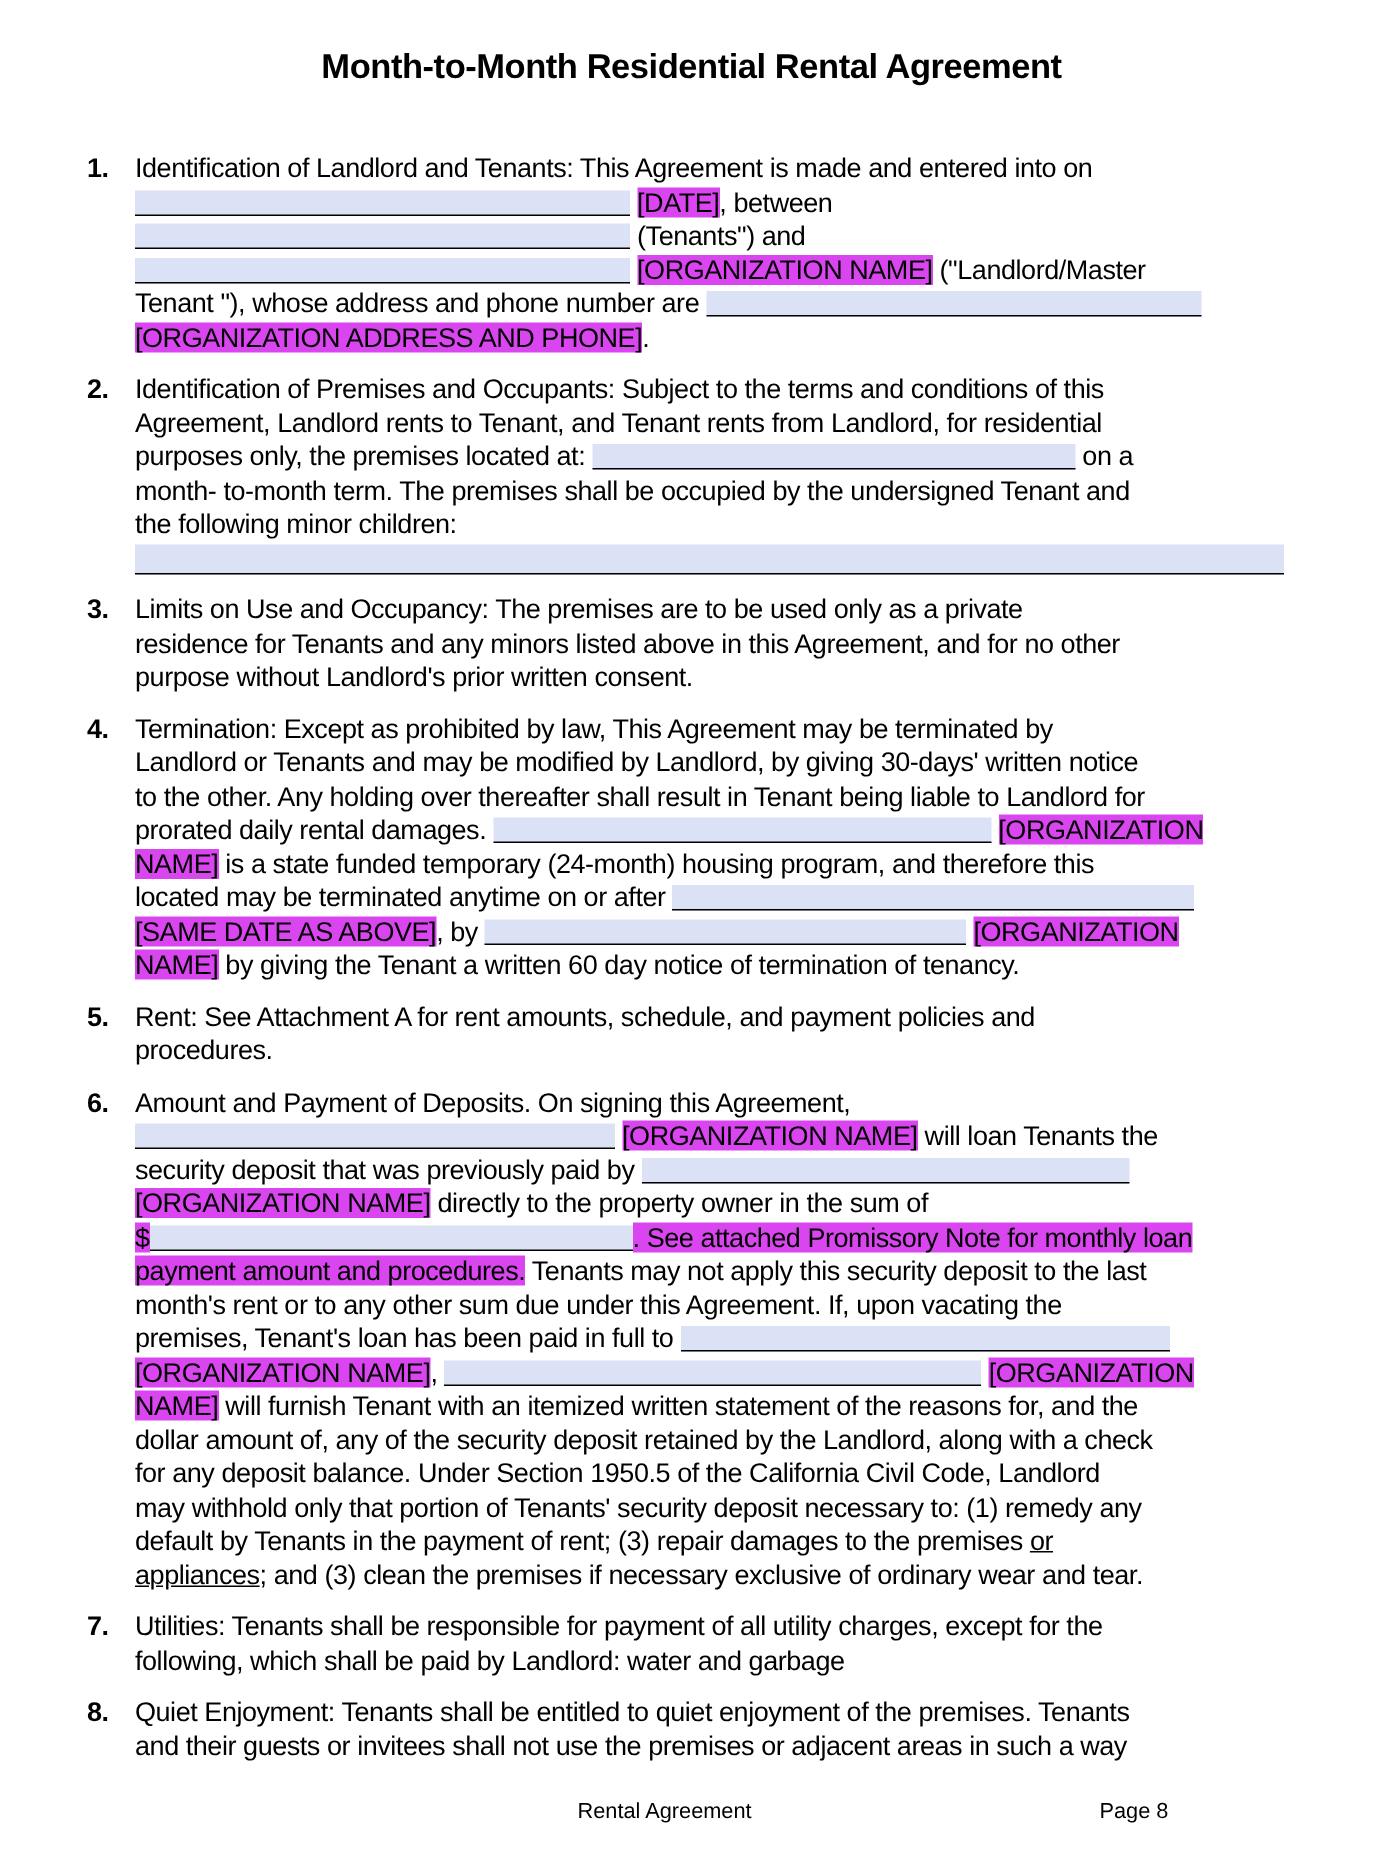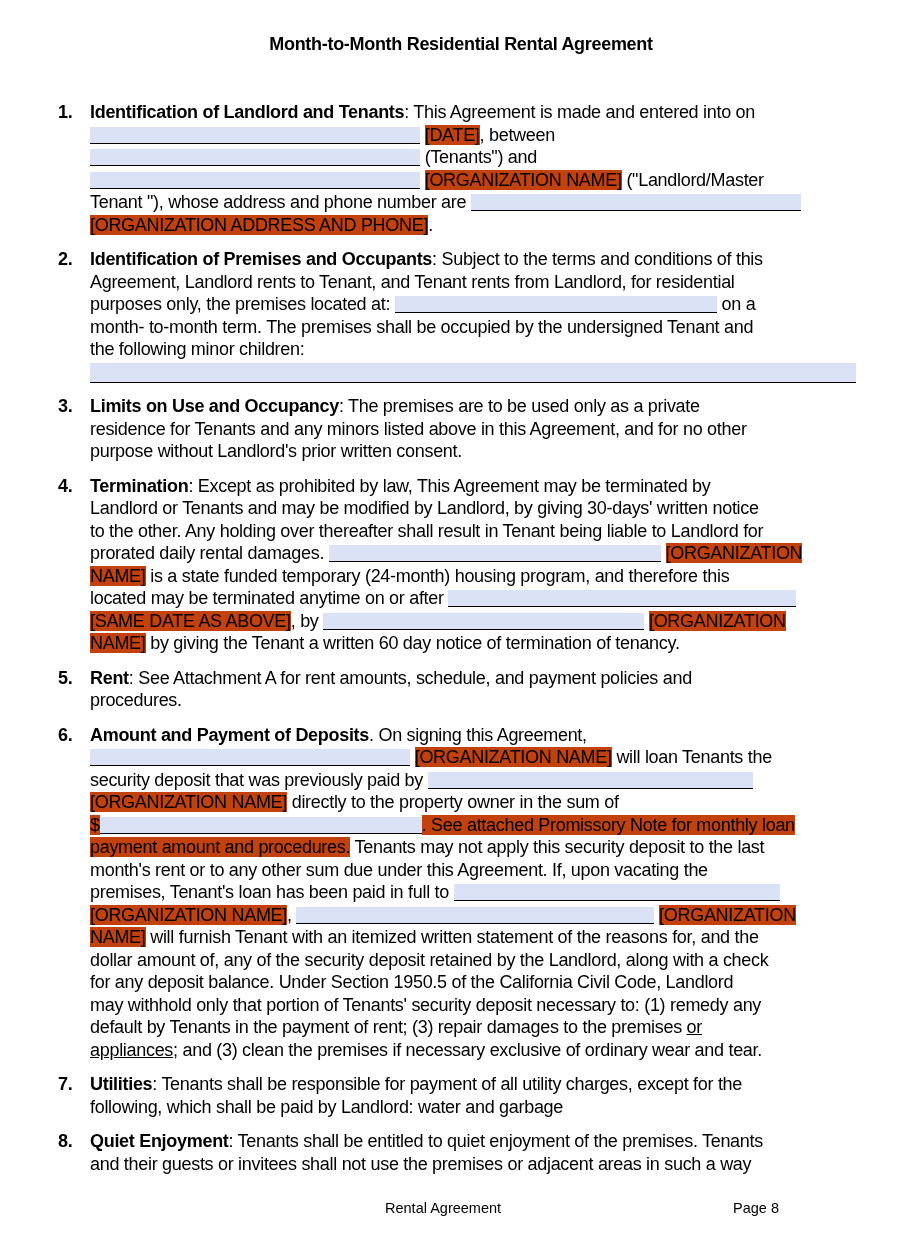--- a/index.html
+++ b/index.html
@@ -4,29 +4,29 @@
 <style>
   html, body { margin:0; padding:0; background:#ffffff; }
   .page {
     width:922px; height:1234px; position:relative; overflow:hidden;
     background:#ffffff; color:#000;
     font-family:"Liberation Sans", sans-serif;
     font-size:18px; line-height:22.5px; letter-spacing:-0.3px;
   }
   .title {
     position:absolute; top:33px; left:0; width:100%;
-    text-align:center; font-size:18px; font-weight:bold; margin:0;
+    text-align:center; font-size:23px; font-weight:bold; margin:0;
   }
   .sections { position:absolute; top:101px; left:58px; width:806px; }
   .section { position:relative; padding-left:32px; margin-bottom:12px; }
   .num { position:absolute; left:0; top:0; font-weight:bold; }
   .line { height:22.5px; white-space:nowrap; }
-  .bold { font-weight:bold;margin-top:25px; }
+  .bold { font-weight:normal;margin-top:25px; }
   .txt { font-weight:normal; }
-  .hl { background:#c2410c; }
+  .hl { background:#d946ef; }
   .ul { text-decoration:underline; }
   .blank {
     display:inline-block; background:#dbe2f5;
     border-bottom:1.6px solid #000; height:16px; vertical-align:-3px;
   }
   .blank.full { width:766px; height:19px; vertical-align:-5px; }
   .footer { position:absolute; top:1197px; left:0; width:100%; font-size:14.5px; letter-spacing:0; }
   .footer-doc { position:absolute; left:385px; }
   .footer-page { position:absolute; left:733px; }
 </style>

